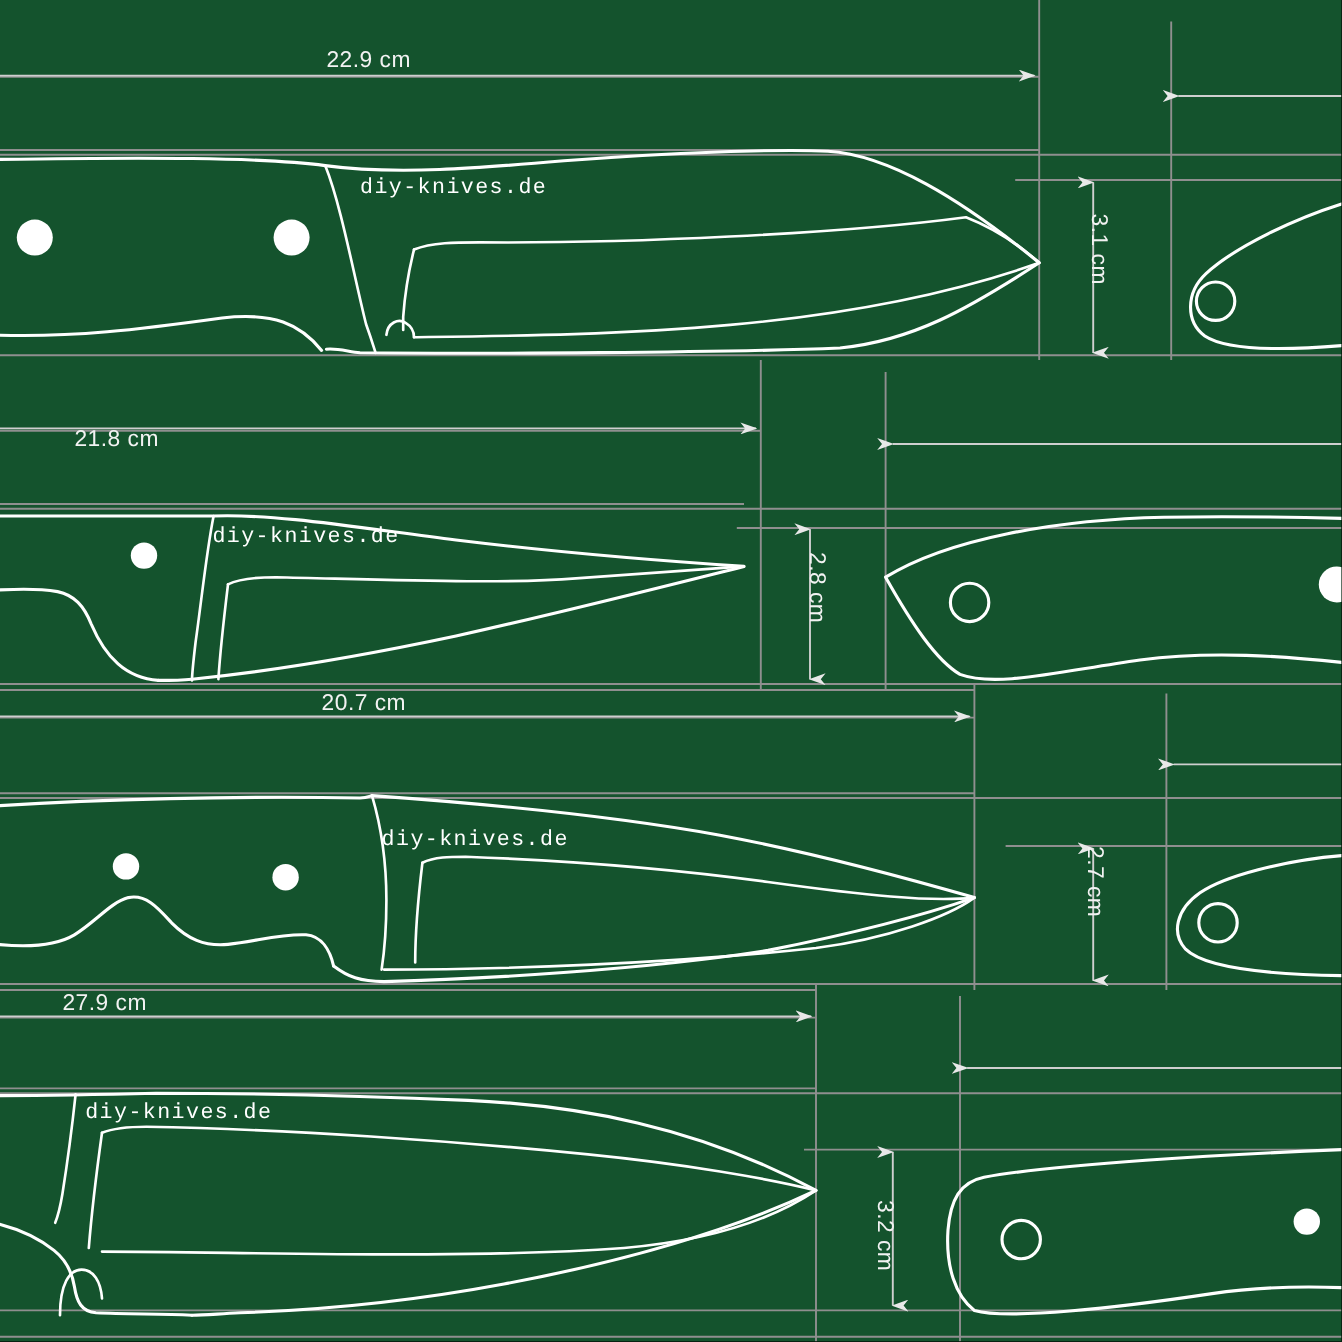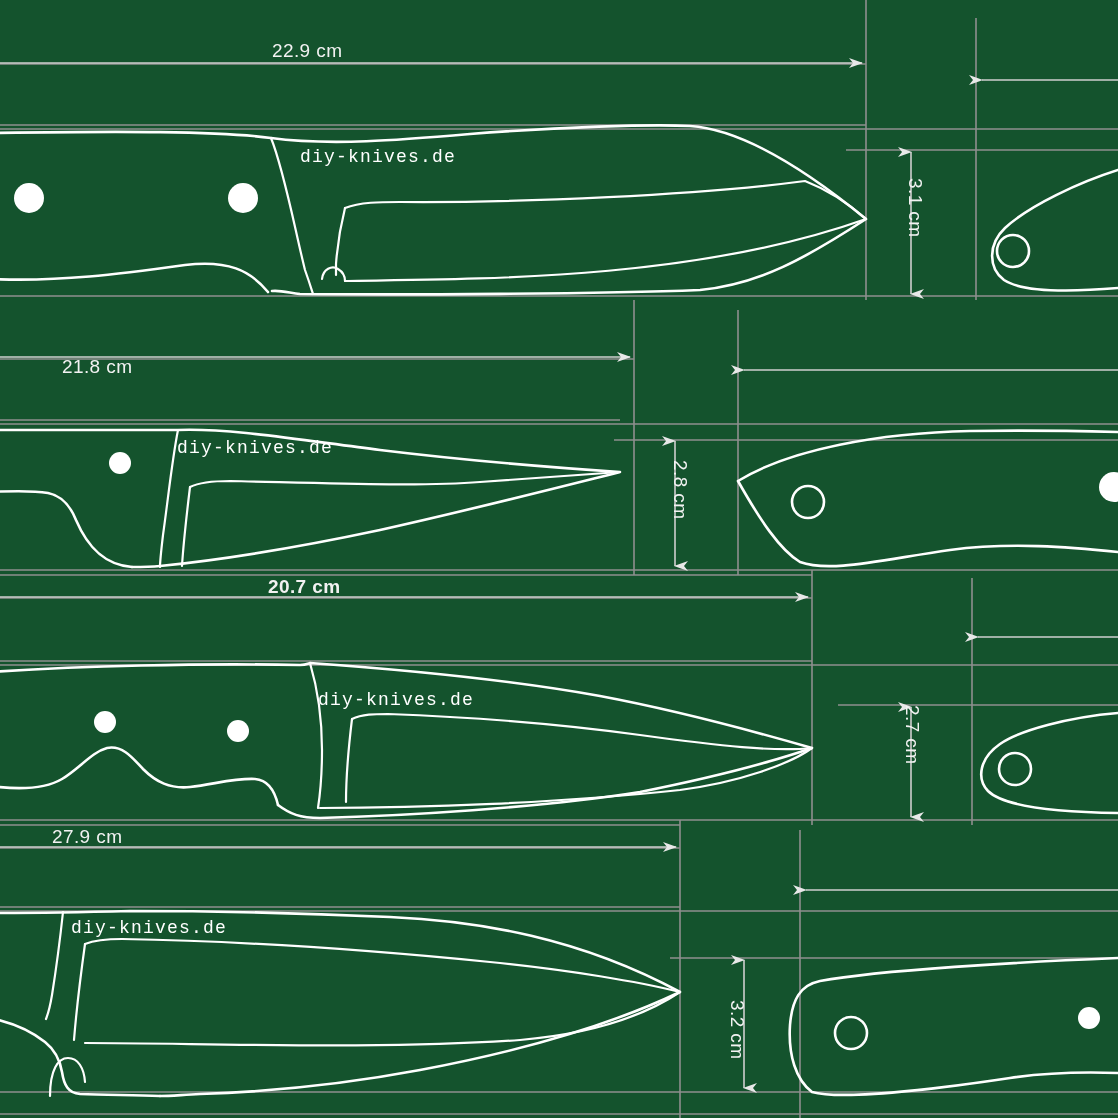--- a/index.html
+++ b/index.html
@@ -270,21 +270,21 @@
       <circle class="rivet-solid" cx="1089" cy="1018" r="11"></circle>
     </g>
   </svg>
 
   <div class="dimtext" style="left:272px;top:40px;">22.9 cm</div>
   <div class="dimtext vert" style="left:926px;top:178px;">3.1 cm</div>
 
   <div class="dimtext" style="left:62px;top:324px;margin-top:32px;">21.8 cm</div>
   <div class="dimtext vert" style="left:691px;top:460px;">2.8 cm</div>
 
-  <div class="dimtext" style="left:268px;top:576px;font-weight:bold;">20.7 cm</div>
+  <div class="dimtext" style="left:268px;top:576px;">20.7 cm</div>
   <div class="dimtext vert" style="left:923px;top:705px;">2.7 cm</div>
 
   <div class="dimtext" style="left:52px;top:826px;">27.9 cm</div>
   <div class="dimtext vert" style="left:748px;top:1000px;">3.2 cm</div>
 
   <div class="mark" style="left:300px;top:147px;">diy-knives.de</div>
   <div class="mark" style="left:177px;top:438px;">diy-knives.de</div>
   <div class="mark" style="left:318px;top:690px;">diy-knives.de</div>
   <div class="mark" style="left:71px;top:918px;">diy-knives.de</div>
 

